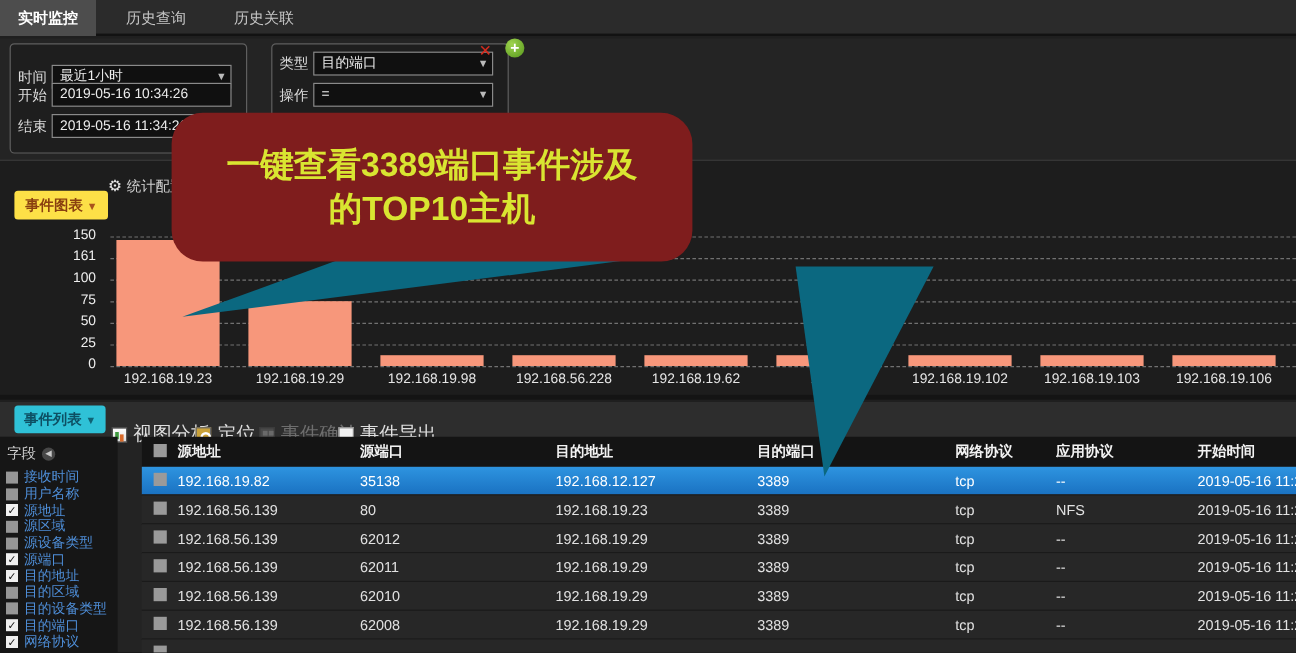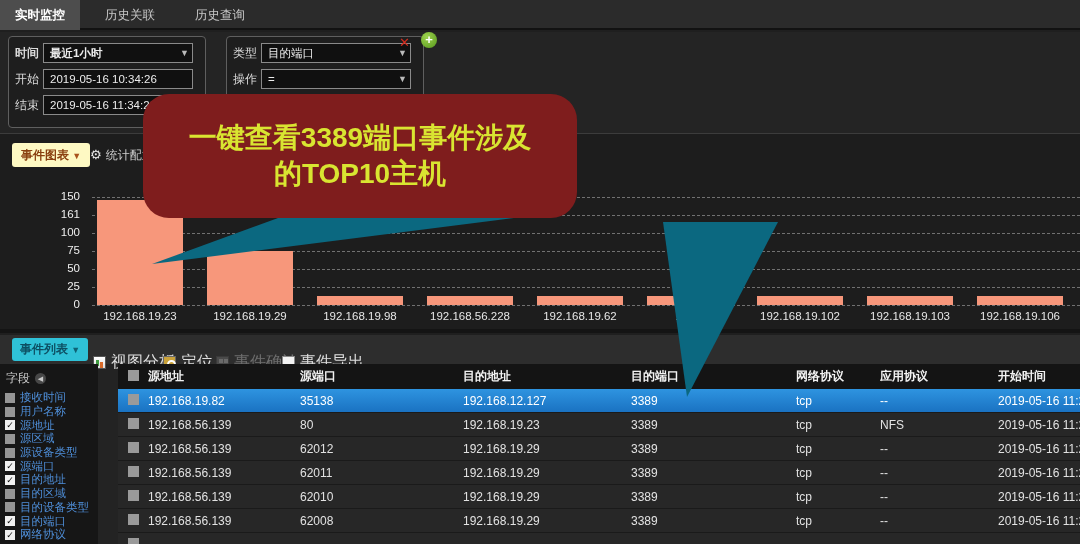--- a/index.html
+++ b/index.html
@@ -19,21 +19,21 @@
   .fbox-right { left:226px; top:4px; width:198px; height:96px; }
   .frow { position:absolute; left:6px; display:flex; align-items:center; }
   .flabel { width:28px; color:#dcdcdc; font-size:12px; }
   .fctl { position:relative; width:150px; height:20px; background:#101010; border:1px solid #8a8a8a; color:#ececec; font-size:11.5px; line-height:18px; padding:0 16px 0 6px; white-space:nowrap; overflow:hidden; }
   .fctl .caret { position:absolute; right:3px; top:0; color:#bbb; font-size:9px; }
   .close-x { position:absolute; left:399px; top:3px; color:#d42b1e; font-size:13px; font-weight:bold; cursor:pointer; }
   .add-plus { position:absolute; left:421px; top:0px; width:16px; height:16px; border-radius:50%; background:radial-gradient(circle at 35% 30%, #9ed34e, #56971c); color:#fff; font-size:13px; font-weight:bold; text-align:center; line-height:15px; cursor:pointer; }
 
   
   .chart-panel { position:absolute; left:0; top:133px; width:1080px; height:200px; background:#1d1d1d; border-top:1px solid #3c3c3c; border-bottom:4px solid #141414; }
-  .chart-btn { position:absolute; left:12px; top:9px; height:24px; background:#fef9c3; border-radius:3px; color:#8a4010; font-size:12px; font-weight:bold; line-height:24px; padding:0 9px; cursor:pointer; }
+  .chart-btn { position:absolute; left:12px; top:25px; height:24px; background:#fde047; border-radius:3px; color:#8a4010; font-size:12px; font-weight:bold; line-height:24px; padding:0 9px; cursor:pointer; }
   .chart-btn .caret { color:#a9531c; font-size:9px; }
   .cfg-btn { position:absolute; left:90px; top:13px; color:#cfcfcf; font-size:12px; cursor:pointer; }
   .cfg-btn .gear { color:#e8e8e8; font-size:13px; margin-right:4px; }
   .ylab { position:absolute; left:44px; width:36px; text-align:right; color:#eee; font-size:11.5px; }
   .plot { position:absolute; left:92px; top:0; width:988px; height:200px; }
   .gline { position:absolute; left:0; width:988px; height:0; border-top:1px dashed #9f9f9f; opacity:.65; }
   .bar { position:absolute; bottom:29px; width:86px; background:#f7977b; }
   .xlab { position:absolute; top:176px; width:110px; text-align:center; color:#e6e6e6; font-size:11.5px; white-space:nowrap; }
 
   
@@ -78,27 +78,27 @@
   .i-exp { background:#f2f2f2; border:1px solid #888; }
   .i-exp:after { content:"➜"; position:absolute; right:-3px; bottom:-4px; color:#4fae34; font-size:9px; }
 </style>
 </head>
 <body>
 
 <div class="app">
 
   <div class="tabbar">
     <div class="tab active">实时监控</div>
+    <div class="tab">历史查询</div>
     <div class="tab">历史关联</div>
-    <div class="tab">历史查询</div>
   </div>
 
   <div class="filterbar">
     <div class="fbox fbox-left">
-      <div class="frow" style="top:6px;font-weight:bold;">
+      <div class="frow" style="top:17px;">
         <span class="flabel">时间</span>
         <div class="fctl">
           <span>最近1小时</span><span class="caret">▼</span>
         </div>
       </div>
       <div class="frow" style="top:32px;">
         <span class="flabel">开始</span>
         <div class="fctl"><span>2019-05-16 10:34:26</span></div>
       </div>
       <div class="frow" style="top:58px;">

